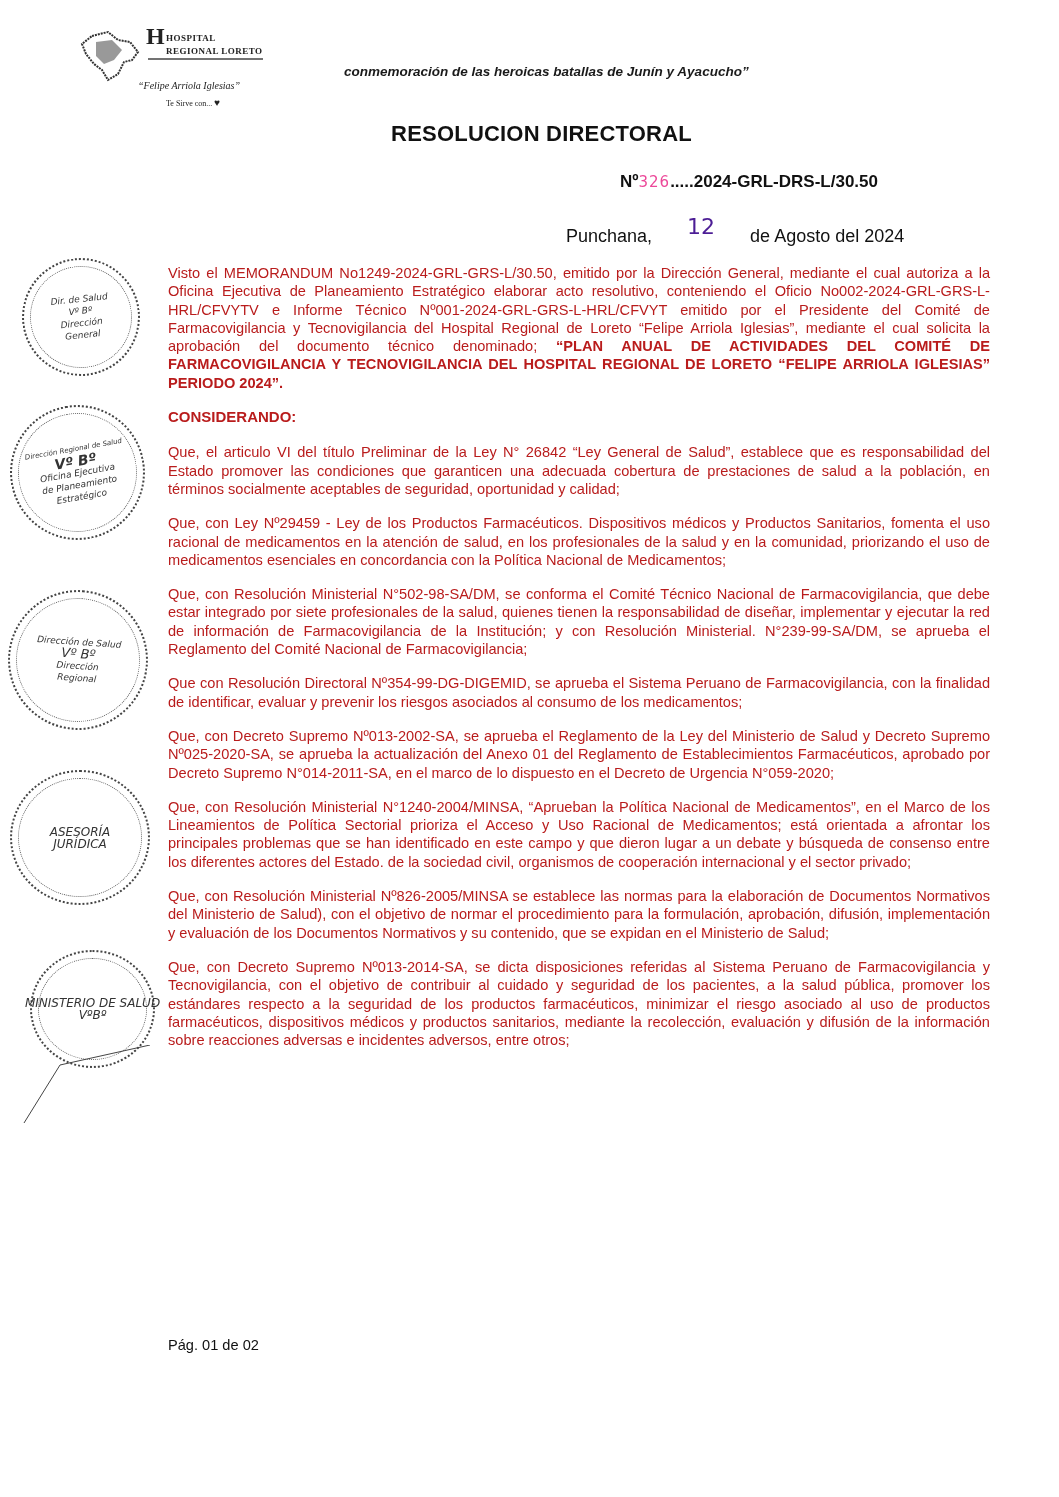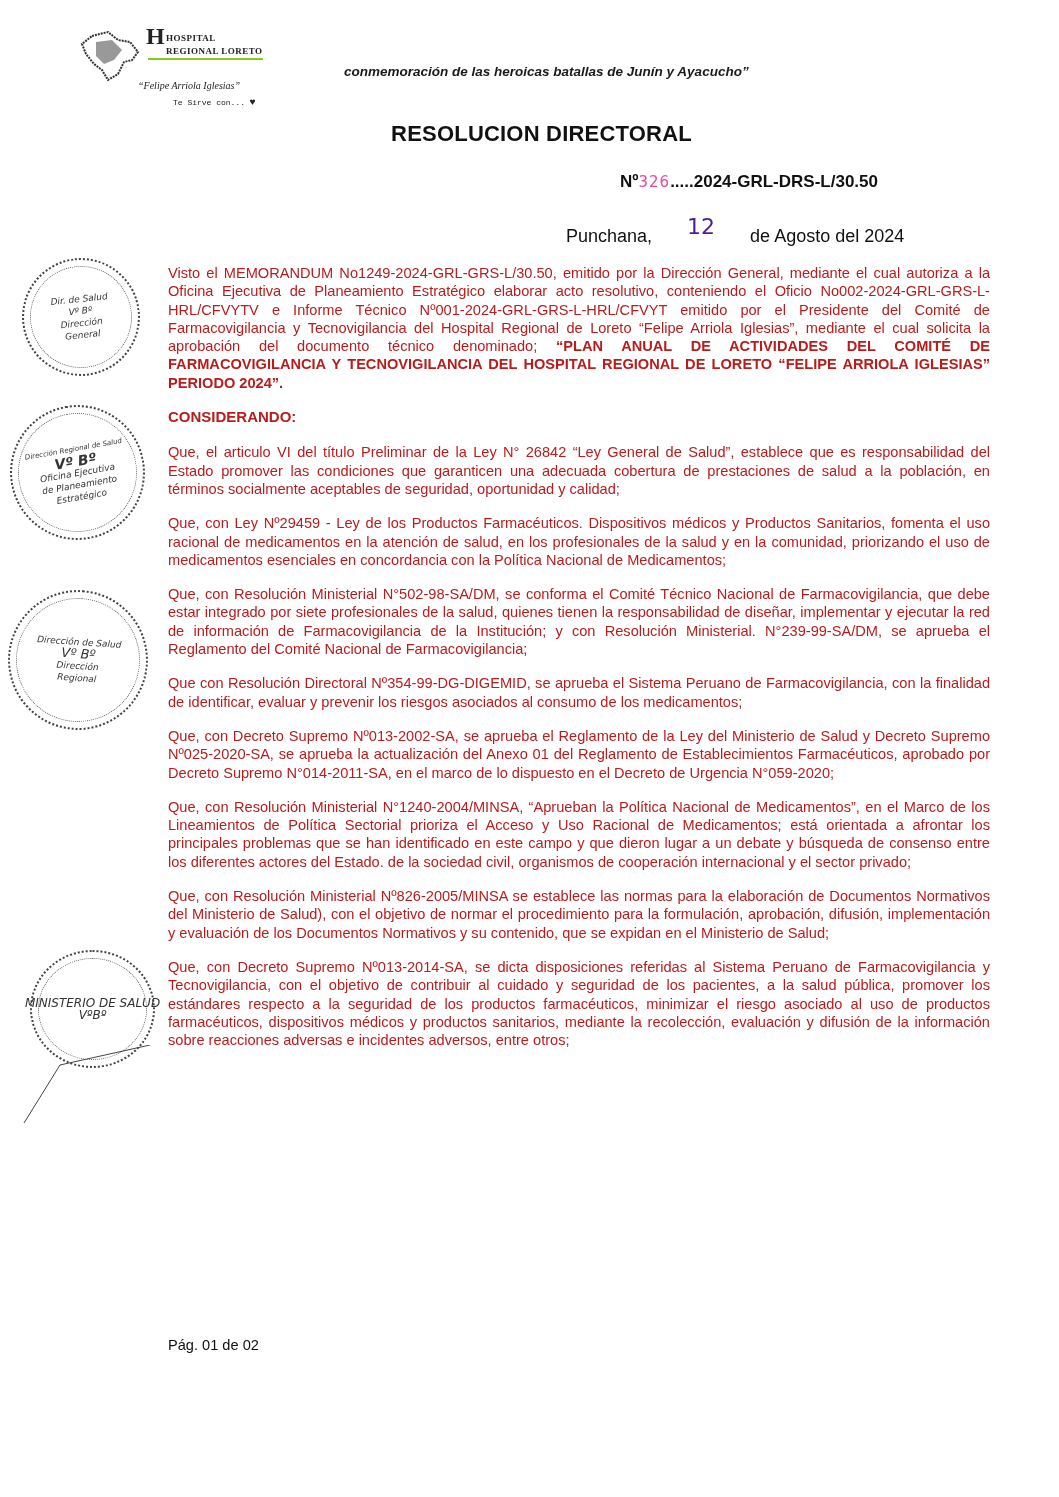--- a/index.html
+++ b/index.html
@@ -5,21 +5,21 @@
   html, body { margin: 0; padding: 0; background: #ffffff; }
   body { width: 1059px; height: 1497px; position: relative; overflow: hidden; color: #111; font-family: "Liberation Sans", sans-serif; }
   .page { position: absolute; left: 0; top: 0; width: 1059px; height: 1497px; background: #fff; }
 
   
   .logo { position: absolute; left: 78px; top: 30px; width: 200px; height: 95px; }
   .logo svg { position: absolute; left: 0; top: 0; }
   .logo .hosp-name { position: absolute; left: 70px; top: 2px; font-family: "Liberation Serif", serif; font-size: 9px; font-weight: bold; line-height: 13px; letter-spacing: 0.5px; color:#222; }
   .logo .hosp-name .big { font-size: 24px; position: absolute; left: -2px; top: -2px; font-weight: bold; }
   .logo .tag { position: absolute; left: 60px; top: 50px; font-family: "Liberation Serif", serif; font-style: italic; font-size: 10px; color: #222; white-space: nowrap; }
-  .logo .serve { position: absolute; left: 95px; top: 67px; font-family: Liberation Mono, monospace; font-size: 8px; color: #222; white-space: nowrap; }
+  .logo .serve { position: absolute; left: 88px; top: 67px; font-family: Liberation Serif, serif; font-size: 8px; color: #222; white-space: nowrap; }
   .logo .heart { color: #222; font-size: 10px; }
 
   .motto { position: absolute; left: 330px; top: 62px; width: 560px; font-size: 13.5px; font-style: italic; font-weight: bold; line-height: 19px; color: #1a1a1a; }
   .motto .l2 { display: block; padding-left: 14px; }
 
   .title { position: absolute; left: 0; top: 121px; width: 1059px; text-align: center; font-size: 22px; font-weight: bold; letter-spacing: 0.2px; padding-left: 24px; box-sizing: border-box; }
 
   .resnum { position: absolute; left: 620px; top: 172px; font-size: 17px; font-weight: bold; white-space: nowrap; }
   .resnum .hand { font-family: "DejaVu Sans", sans-serif; font-weight: normal; font-size: 15px; color: #ec4899; letter-spacing: 1px; }
 
@@ -49,21 +49,21 @@
 <div class="page">
 
   <div class="logo">
     <svg width="70" height="55" viewBox="0 0 70 55">
       <path d="M14 6 L30 2 L40 10 L52 12 L60 22 L54 30 L46 32 L40 44 L30 50 L24 40 L16 34 L8 24 L4 14 Z" fill="none" stroke="#333" stroke-width="2" stroke-dasharray="2 1"></path>
       <path d="M18 12 L34 10 L44 20 L36 30 L26 34 L18 26 Z" fill="#555" opacity="0.6"></path>
     </svg>
     <div class="hosp-name">
       <span class="big">H</span>
       <div style="padding-left:18px;">HOSPITAL</div>
-      <div style="padding-left:18px;border-bottom:2px solid #84cc16;">REGIONAL LORETO</div>
+      <div style="padding-left:18px;border-bottom:2px solid #737373;">REGIONAL LORETO</div>
     </div>
     <div class="tag">“Felipe Arriola Iglesias”</div>
     <div class="serve">
       <span>Te Sirve con...</span>
       <span class="heart">♥</span>
     </div>
   </div>
 
   <div class="motto">
     <span class="l2">conmemoración de las heroicas batallas de Junín y Ayacucho”</span>
@@ -117,20 +117,27 @@
   </div>
   <div class="stamp s3">
     <div class="ring"></div>
     <div class="inner">
       <div>Dirección de Salud</div>
       <div style="font-size:13px">Vº Bº</div>
       <div>Dirección</div>
       <div>Regional</div>
     </div>
   </div>
+  <div class="stamp s4">
+    <div class="ring"></div>
+    <div class="inner">
+      <div style="font-size:12px">ASESORÍA</div>
+      <div style="font-size:12px">JURÍDICA</div>
+    </div>
+  </div>
   <div class="stamp s5">
     <div class="ring"></div>
     <div class="inner">
       <div style="font-size:12px">MINISTERIO DE SALUD</div>
       <div style="font-size:12px">VºBº</div>
     </div>
   </div>
   <svg class="sigline" viewBox="0 0 130 80">
     <path d="M4 78 L40 20 L130 0" fill="none" stroke="#444" stroke-width="1"></path>
   </svg>

